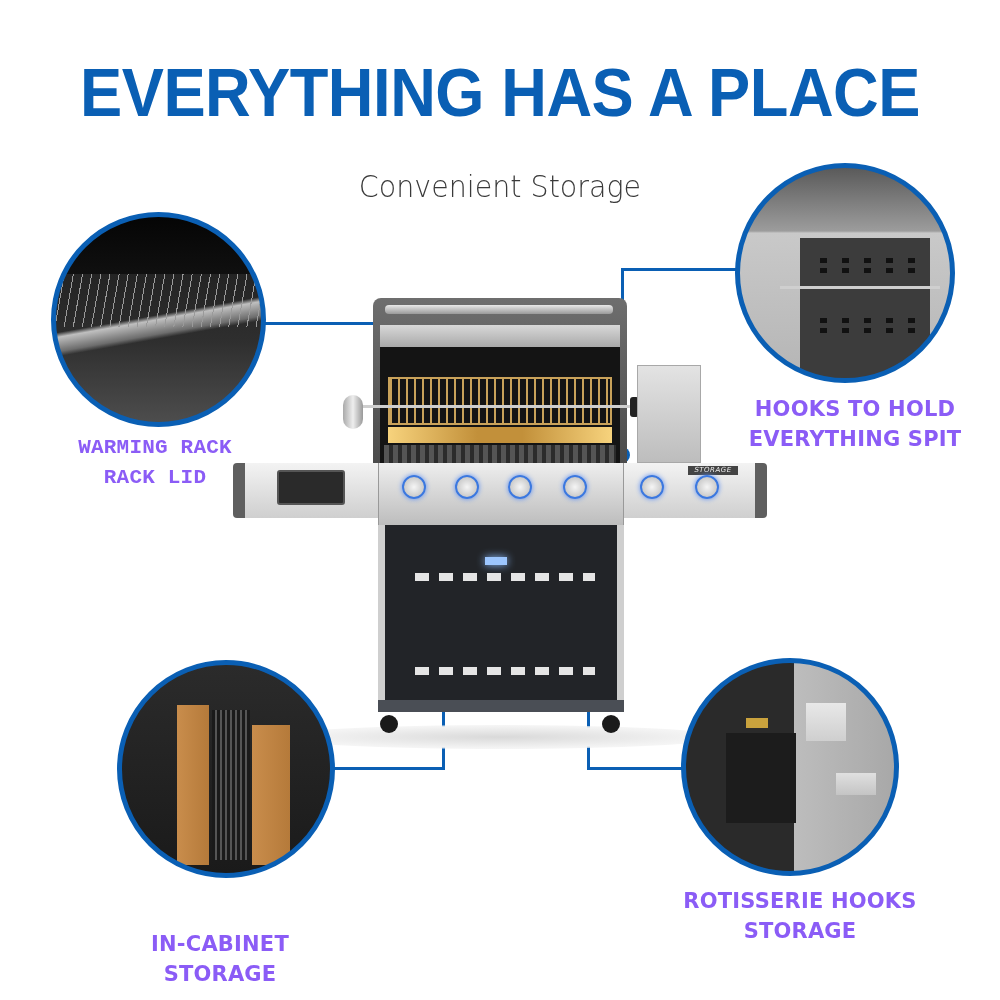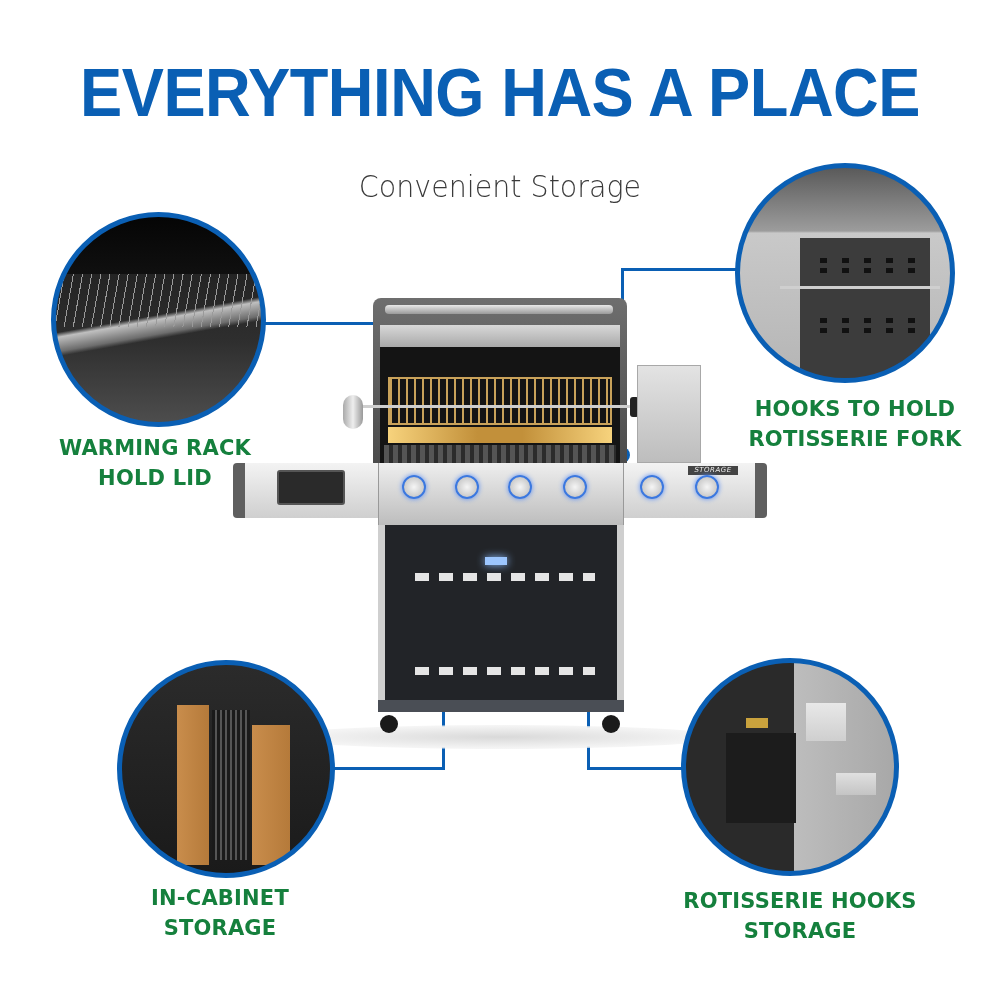--- a/index.html
+++ b/index.html
@@ -12,21 +12,21 @@
     letter-spacing: -0.5px; color: #0a5fb4; line-height: 80px;
     transform: scaleX(0.93); transform-origin: 50% 50%;
   }
   .subhead {
     position: absolute; top: 166px; left: 0; width: 1000px; text-align: center;
     font-family: "DejaVu Sans", sans-serif; font-weight: 300; font-size: 31px; color: #3a3a3a;
     line-height: 40px; transform: scaleX(0.92); transform-origin: 50% 50%;
   }
 
   .callout-label {
-    position: absolute; text-align: center; color: #15803d;
+    position: absolute; text-align: center; color: #8b5cf6;
     font-family: "DejaVu Sans", sans-serif; font-weight: 700; font-size: 21px; line-height: 30px;
     letter-spacing: 0.2px;
   }
 
   .circle {
     position: absolute; border-radius: 50%; border: 5px solid #0a5fb4; overflow: hidden;
     box-sizing: border-box;
   }
 
   .line { position: absolute; background: #0a5fb4; }
@@ -127,31 +127,31 @@
 </div>
 
 <div class="circle" style="left:681px;top:658px;width:218px;height:218px;background:
        linear-gradient(#e8e8e8,#cfcfcf) 120px 40px/40px 38px no-repeat,
        linear-gradient(#e0e0e0,#c4c4c4) 150px 110px/40px 22px no-repeat,
        linear-gradient(#c9a23d,#c9a23d) 60px 55px/22px 10px no-repeat,
        linear-gradient(#1c1c1c,#1c1c1c) 40px 70px/70px 90px no-repeat,
        linear-gradient(90deg,#2a2a2a 0%,#2a2a2a 52%,#bdbdbd 52%,#a8a8a8 100%);">
 </div>
 
-<div class="callout-label" style="left:20px;top:433px;width:270px;">
+<div class="callout-label" style="left:20px;top:433px;width:270px;font-family:Liberation Mono, monospace;">
   <div>WARMING RACK</div>
-  <div>HOLD LID</div>
+  <div>RACK LID</div>
 </div>
 
 <div class="callout-label" style="left:710px;top:394px;width:290px;">
   <div>HOOKS TO HOLD</div>
-  <div>ROTISSERIE FORK</div>
+  <div>EVERYTHING SPIT</div>
 </div>
 
-<div class="callout-label" style="left:100px;top:883px;width:240px;">
+<div class="callout-label" style="left:100px;top:929px;width:240px;">
   <div>IN-CABINET</div>
   <div>STORAGE</div>
 </div>
 
 <div class="callout-label" style="left:660px;top:886px;width:280px;">
   <div>ROTISSERIE HOOKS</div>
   <div>STORAGE</div>
 </div>
 
 </body></html>

